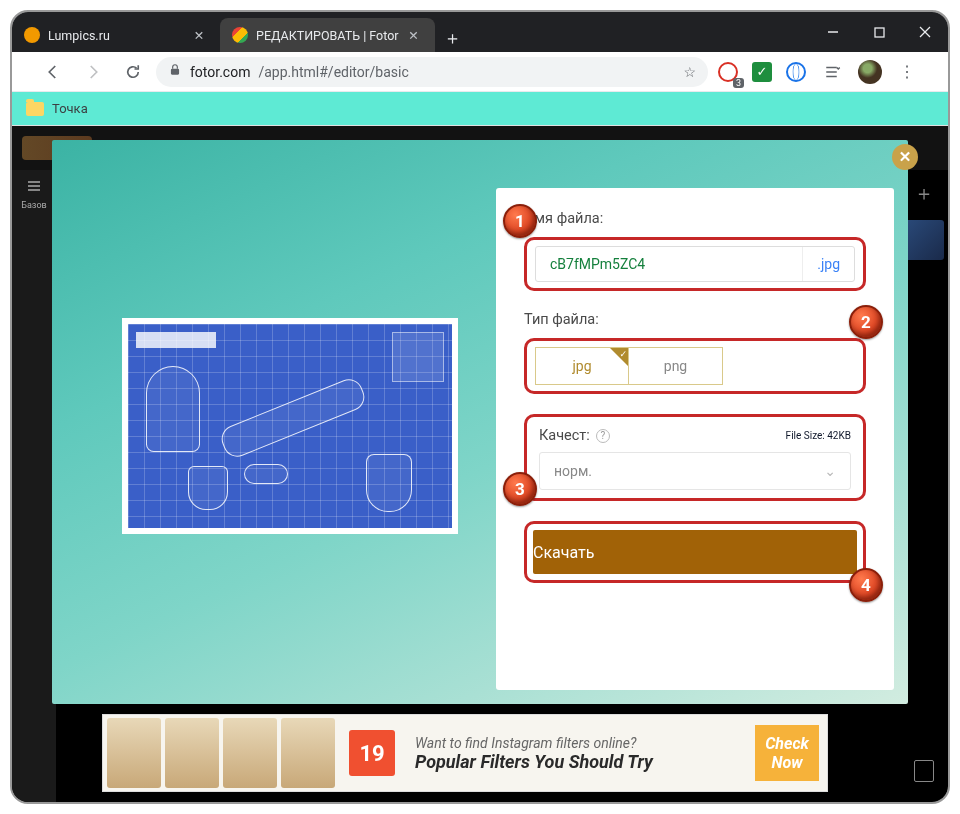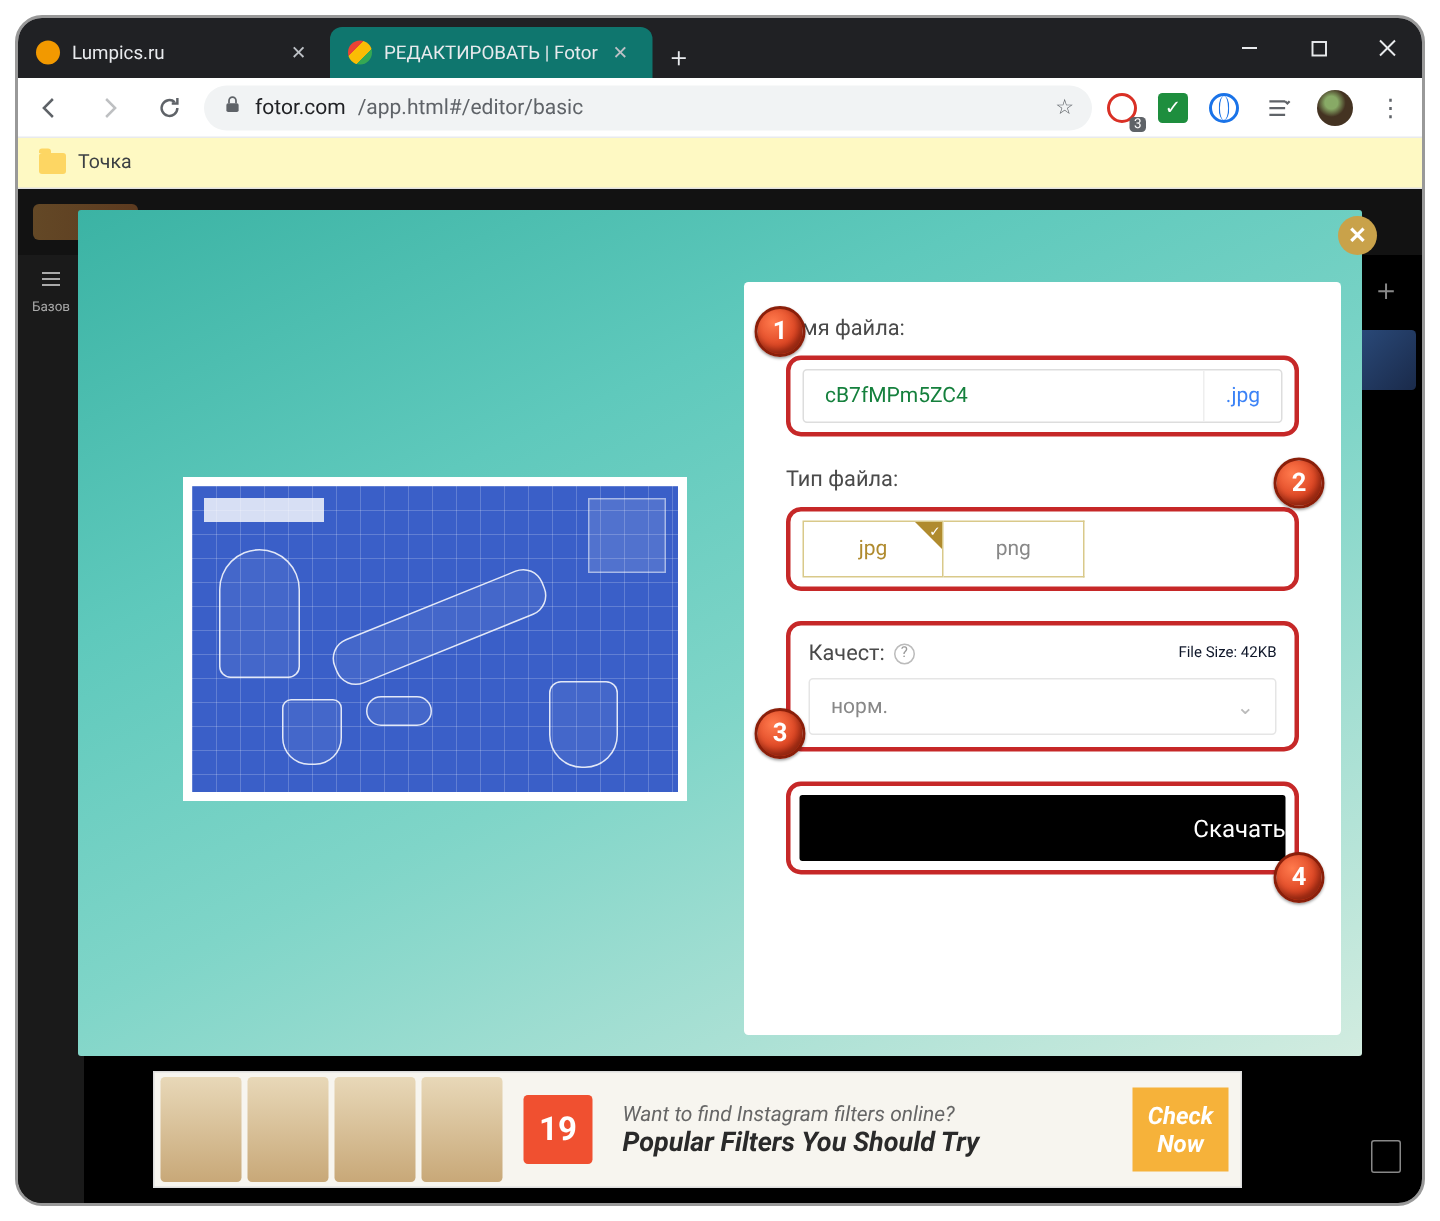--- a/index.html
+++ b/index.html
@@ -4,46 +4,46 @@
 <style>
   * { box-sizing: border-box; margin: 0; padding: 0; font-family: -apple-system, BlinkMacSystemFont, "Segoe UI", Roboto, Arial, sans-serif; }
   body { width: 960px; height: 814px; background: #fff; overflow: hidden; }
 
   
   .bezel { position: absolute; inset: 10px; border: 2px solid #999; border-radius: 18px; background: #fff; overflow: hidden; }
 
   
   .titlebar { height: 40px; background: #202124; display: flex; align-items: flex-end; color: #e8eaed; }
   .tab { height: 34px; display: flex; align-items: center; gap: 8px; padding: 0 14px 0 12px; font-size: 12.5px; min-width: 208px; position: relative; }
-  .tab.active { background: #0f766e; border-radius: 8px 8px 0 0; }
+  .tab.active { background: #404040; border-radius: 8px 8px 0 0; }
   .tab .favicon { width: 16px; height: 16px; border-radius: 50%; flex: 0 0 16px; }
   .tab .label { flex: 1; white-space: nowrap; overflow: hidden; }
   .tab .close { width: 14px; height: 14px; color: #bdc1c6; flex: 0 0 14px; display:flex; align-items:center; justify-content:center; }
   .fav-orange { background: #f29900; }
   .fav-multi { background: linear-gradient(135deg,#ea4335 0 33%,#fbbc04 33% 66%,#34a853 66% 100%); border-radius: 3px; }
   .newtab { width: 28px; height: 28px; margin-left: 4px; color: #e8eaed; display:flex; align-items:center; justify-content:center; font-size: 18px; }
   .wincontrols { margin-left: auto; display: flex; }
   .winbtn { width: 46px; height: 40px; display:flex; align-items:center; justify-content:center; color:#e8eaed; }
 
   
-  .addr-row { height: 40px; background: #fff; display:flex; align-items:center; gap: 6px; padding: 0 4px; border-bottom: 1px solid #e8eaed; }
+  .addr-row { height: 40px; background: #fff; display:flex; align-items:center; gap: 6px; padding: 0 24px; border-bottom: 1px solid #e8eaed; }
   .navbtn { width: 34px; height: 34px; display:flex; align-items:center; justify-content:center; color:#5f6368; border-radius: 50%; }
   .omnibox { flex:1; height: 30px; background:#f1f3f4; border-radius:15px; display:flex; align-items:center; padding:0 12px; color:#202124; font-size:14px; gap:8px; }
   .omnibox .lock { color:#5f6368; }
   .ext { width: 28px; height: 28px; display:flex; align-items:center; justify-content:center; border-radius:4px; }
   .ext-badge { position:relative; }
   .ext-badge .dot { width:20px; height:20px; border:2px solid #d93025; border-radius:50%; }
   .ext-badge .num { position:absolute; bottom:-2px; right:-2px; background:#5f6368; color:#fff; font-size:9px; padding:0 3px; border-radius:3px; }
   .ext-green { width:20px; height:20px; background:#1e8e3e; border-radius:3px; color:#fff; display:flex; align-items:center; justify-content:center; font-size:13px; }
   .ext-globe { width:20px; height:20px; border:2px solid #1a73e8; border-radius:50%; position:relative; }
   .ext-globe::before { content:""; position:absolute; inset:0; border-left:2px solid #1a73e8; border-right:2px solid #1a73e8; border-radius:50%; transform:scaleX(0.45); }
   .avatar { width:24px; height:24px; border-radius:50%; background: radial-gradient(circle at 40% 35%, #8a6 0 20%, #432 45%); }
 
   
-  .bookmarks { height: 34px; background:#fef9c3; display:flex; align-items:center; gap:8px; padding:0 14px; font-size:13px; color:#3c4043; border-bottom:1px solid #e0e0e0;}
+  .bookmarks { height: 34px; background:#5eead4; display:flex; align-items:center; gap:8px; padding:0 14px; font-size:13px; color:#3c4043; border-bottom:1px solid #e0e0e0;}
   .bk-folder { width:18px; height:14px; background:#fdd663; border-radius:2px; position:relative; }
   .bk-folder::before { content:""; position:absolute; top:-3px; left:0; width:8px; height:3px; background:#fdd663; border-radius:2px 2px 0 0; }
 
   
   .viewport { position:absolute; top:114px; left:0; right:0; bottom:0; background:#000; overflow:hidden; }
   .fotor-toolbar { height:44px; background:rgba(20,20,20,.9); display:flex; align-items:center; color:#ccc; padding:0 10px; gap:24px; }
   .fotor-logo { width:70px; height:24px; background:linear-gradient(90deg,#d94,#c73); border-radius:4px; opacity:.4; }
   .sidebar-stub { position:absolute; left:0; top:44px; width:44px; bottom:0; background:#1a1a1a; display:flex; flex-direction:column; align-items:center; padding-top:8px; color:#aaa; font-size:10px; gap:6px;}
   .right-stub { position:absolute; right:0; top:44px; width:48px; bottom:0; display:flex; flex-direction:column; align-items:center; padding-top:12px; gap:16px; }
   .thumb-stub { width:40px; height:40px; background:linear-gradient(135deg,#2a4a7a,#1a2a4a); border-radius:3px; }
@@ -79,21 +79,21 @@
   .ext-label { padding:0 14px; color:#3b82f6; font-size:14px; border-left:1px solid #eee; height:100%; display:flex; align-items:center;}
   .type-row { display:flex; height:38px; }
   .type-btn { width:94px; border:1px solid #d9c98a; display:flex; align-items:center; justify-content:center; font-size:14px; color:#888; position:relative; }
   .type-btn.sel { color:#b08b2e; }
   .type-btn + .type-btn { border-left:none; }
   .cornermark { position:absolute; top:0; right:0; width:0; height:0; border-top:18px solid #b08b2e; border-left:18px solid transparent; }
   .cornermark::after { content:"✓"; position:absolute; top:-17px; right:1px; color:#fff; font-size:9px; }
   .quality-select { height:38px; border:1px solid #e5e5e5; border-radius:3px; display:flex; align-items:center; padding:0 14px; color:#888; font-size:14px; }
   .chev { margin-left:auto; color:#bbb; }
   .download-group { border:3px solid #c62828; border-radius:10px; padding:6px; position:relative; margin-top:18px;}
-  .download-btn { height:44px; background:#000000; color:#fff; font-size:16px; display:flex; align-items:center; justify-content:flex-end; border-radius:2px; }
+  .download-btn { height:44px; background:#a16207; color:#fff; font-size:16px; display:flex; align-items:center; justify-content:flex-start; border-radius:2px; }
 
   .callout { position:absolute; width:34px; height:34px; border-radius:50%;
     background: radial-gradient(circle at 35% 30%, #ff7a4d, #d63a1a 70%);
     border:2px solid #8a1f0a; color:#fff; font-weight:bold; font-size:17px;
     display:flex; align-items:center; justify-content:center;
     box-shadow: inset -2px -3px 5px rgba(0,0,0,.35), 0 1px 2px rgba(0,0,0,.4); }
 
   
   .ad { position:absolute; left:90px; right:120px; bottom:10px; height:78px; background:#f7f5ef; display:flex; align-items:center; overflow:hidden; border:1px solid #ddd;}
   .ad-faces { display:flex; gap:4px; padding:4px;}

